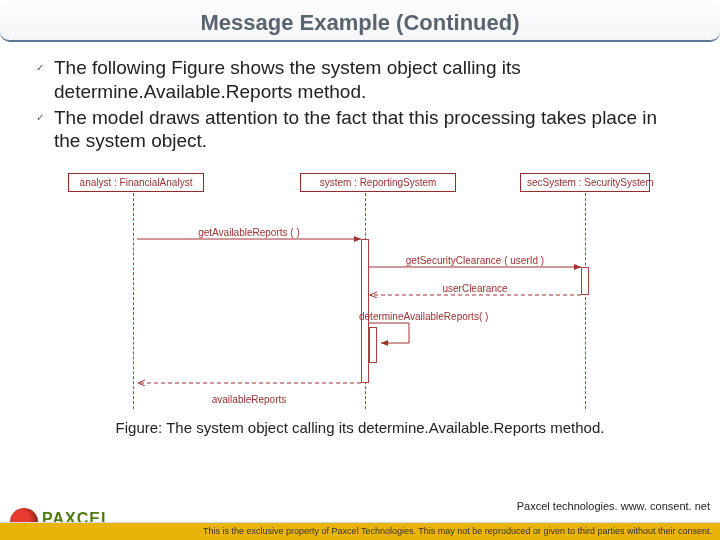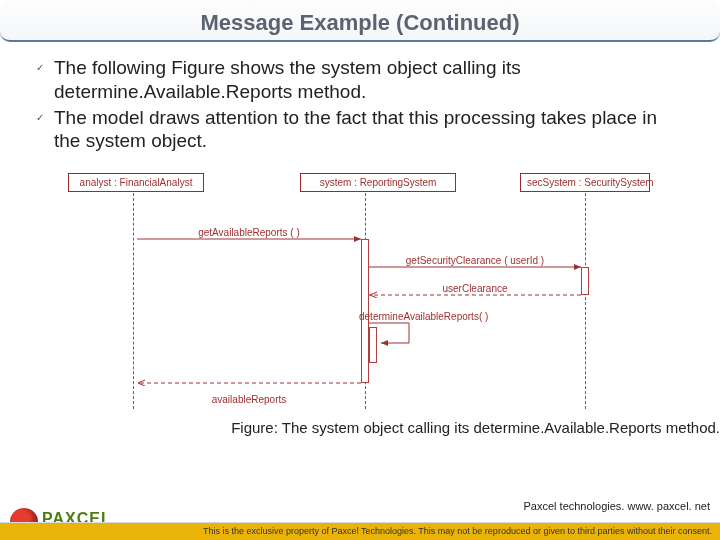--- a/index.html
+++ b/index.html
@@ -82,21 +82,21 @@
     text-align: center;
   }
   svg.arrows {
     position: absolute;
     left: 0; top: 0;
     width: 630px;
     height: 250px;
     pointer-events: none;
   }
   .caption {
-    text-align: right;
+    text-align: center;
     font-size: 15px;
     color: #222;
     margin-top: 2px;
   }
   .footer {
     position: absolute;
     left: 0;
     bottom: 0;
     width: 100%;
     height: 50px;
@@ -206,15 +206,15 @@
 <div class="caption">Figure: The system object calling its determine.Available.Reports method.</div>
 
 <div class="footer">
   <div class="logo">
     <div class="logo-swirl"></div>
     <div class="logo-text">
       <div class="logo-name">PAXCEL</div>
       <div class="logo-tag">a Passion for Excellence</div>
     </div>
   </div>
-  <div class="footer-top">Paxcel technologies. www. paxcel. net</div>
+  <div class="footer-top">Paxcel technologies. www. consent. net</div>
   <div class="footer-bar">This is the exclusive property of Paxcel Technologies. This may not be reproduced or given to third parties without their consent.</div>
 </div>
 
 </body></html>

